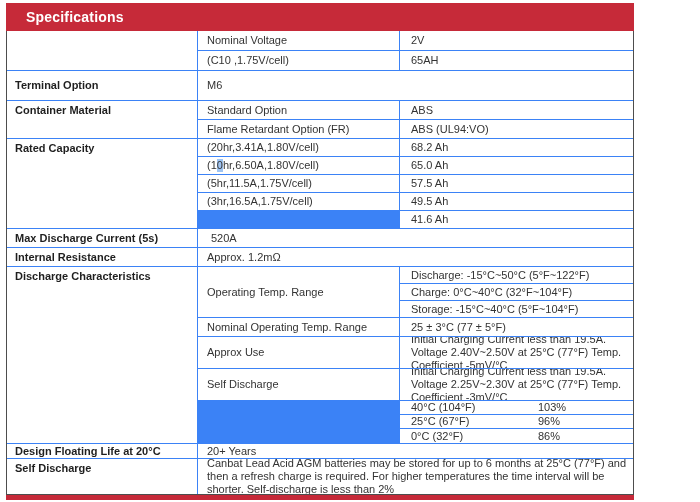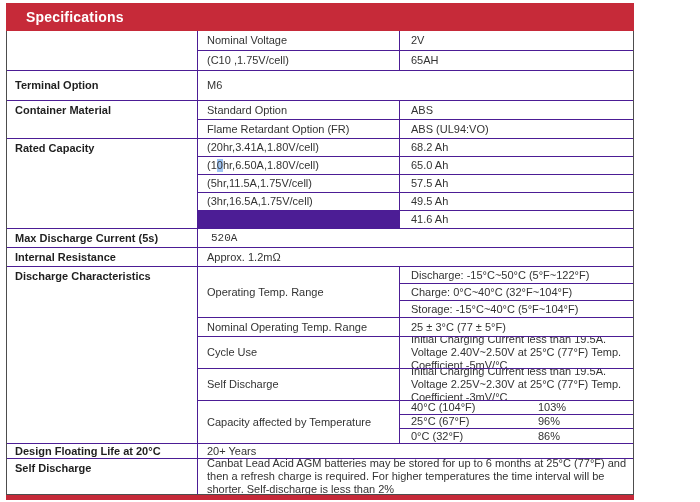--- a/index.html
+++ b/index.html
@@ -18,36 +18,36 @@
     padding-left:20px;
   }
   .band span{
     color:#fff;font-size:14px;font-weight:bold;letter-spacing:.2px;
   }
   .grid{
     display:grid;
     grid-template-columns:190px 201px 1fr;
     grid-template-rows:19px 19px 29px 18px 18px 17px 17px 17px 17px 17px 18px 18px 16px 16px 16px 18px 31px 31px 13px 13px 14px 14px 35px;
     gap:1px;
-    background:#4c1d95;            
+    background:#3b82f6;            
     border:1px solid #4d4d4d;
     border-top:none;
   }
   .cell{
     background:#fff;
     display:flex;align-items:center;
     padding:0 6px 0 9px;
     font-size:11px;line-height:13px;color:#333;
     overflow:hidden;white-space:nowrap;
   }
   .wrap{white-space:normal;}
   .b{font-weight:bold;color:#1f1f1f;padding-left:8px;}
   .top{align-items:flex-start;padding-top:3px;}
   .c3{padding-left:11px;}
-  .sp23{padding-left:13px;font-family:Liberation Mono, monospace;}
+  .sp23{padding-left:13px;}
   .temp{display:inline-block;width:127px;flex:none;}
   .hl{background:#9fc4f2;}
   .band-bottom{height:5px;background:var(--accent,#c62a39);}
 </style>
 </head>
 <body>
 
 <div class="page">
 
   <div class="band">
@@ -93,27 +93,26 @@
 
     <div class="cell b top" style="grid-row:13/22;grid-column:1">Discharge Characteristics</div>
     <div class="cell" style="grid-row:13/16;grid-column:2">Operating Temp. Range</div>
     <div class="cell c3" style="grid-row:13;grid-column:3">Discharge: -15°C~50°C (5°F~122°F)</div>
     <div class="cell c3" style="grid-row:14;grid-column:3">Charge: 0°C~40°C (32°F~104°F)</div>
     <div class="cell c3" style="grid-row:15;grid-column:3">Storage: -15°C~40°C (5°F~104°F)</div>
 
     <div class="cell" style="grid-row:16;grid-column:2">Nominal Operating Temp. Range</div>
     <div class="cell c3" style="grid-row:16;grid-column:3">25 ± 3°C (77 ± 5°F)</div>
 
-    <div class="cell" style="grid-row:17;grid-column:2">Cycle Use</div>
+    <div class="cell" style="grid-row:17;grid-column:2">Approx Use</div>
     <div class="cell c3 wrap" style="grid-row:17;grid-column:3">Initial Charging Current less than 19.5A. Voltage 2.40V~2.50V at 25°C (77°F) Temp. Coefficient -5mV/°C</div>
 
     <div class="cell" style="grid-row:18;grid-column:2">Self Discharge</div>
     <div class="cell c3 wrap" style="grid-row:18;grid-column:3">Initial Charging Current less than 19.5A. Voltage 2.25V~2.30V at 25°C (77°F) Temp. Coefficient -3mV/°C</div>
 
-    <div class="cell" style="grid-row:19/22;grid-column:2">Capacity affected by Temperature</div>
     <div class="cell c3" style="grid-row:19;grid-column:3">
         <span class="temp">40°C  (104°F)</span>
         <span>103%</span>
       </div>
     <div class="cell c3" style="grid-row:20;grid-column:3">
         <span class="temp">25°C  (67°F)</span>
         <span>96%</span>
       </div>
     <div class="cell c3" style="grid-row:21;grid-column:3">
         <span class="temp">0°C  (32°F)</span>

